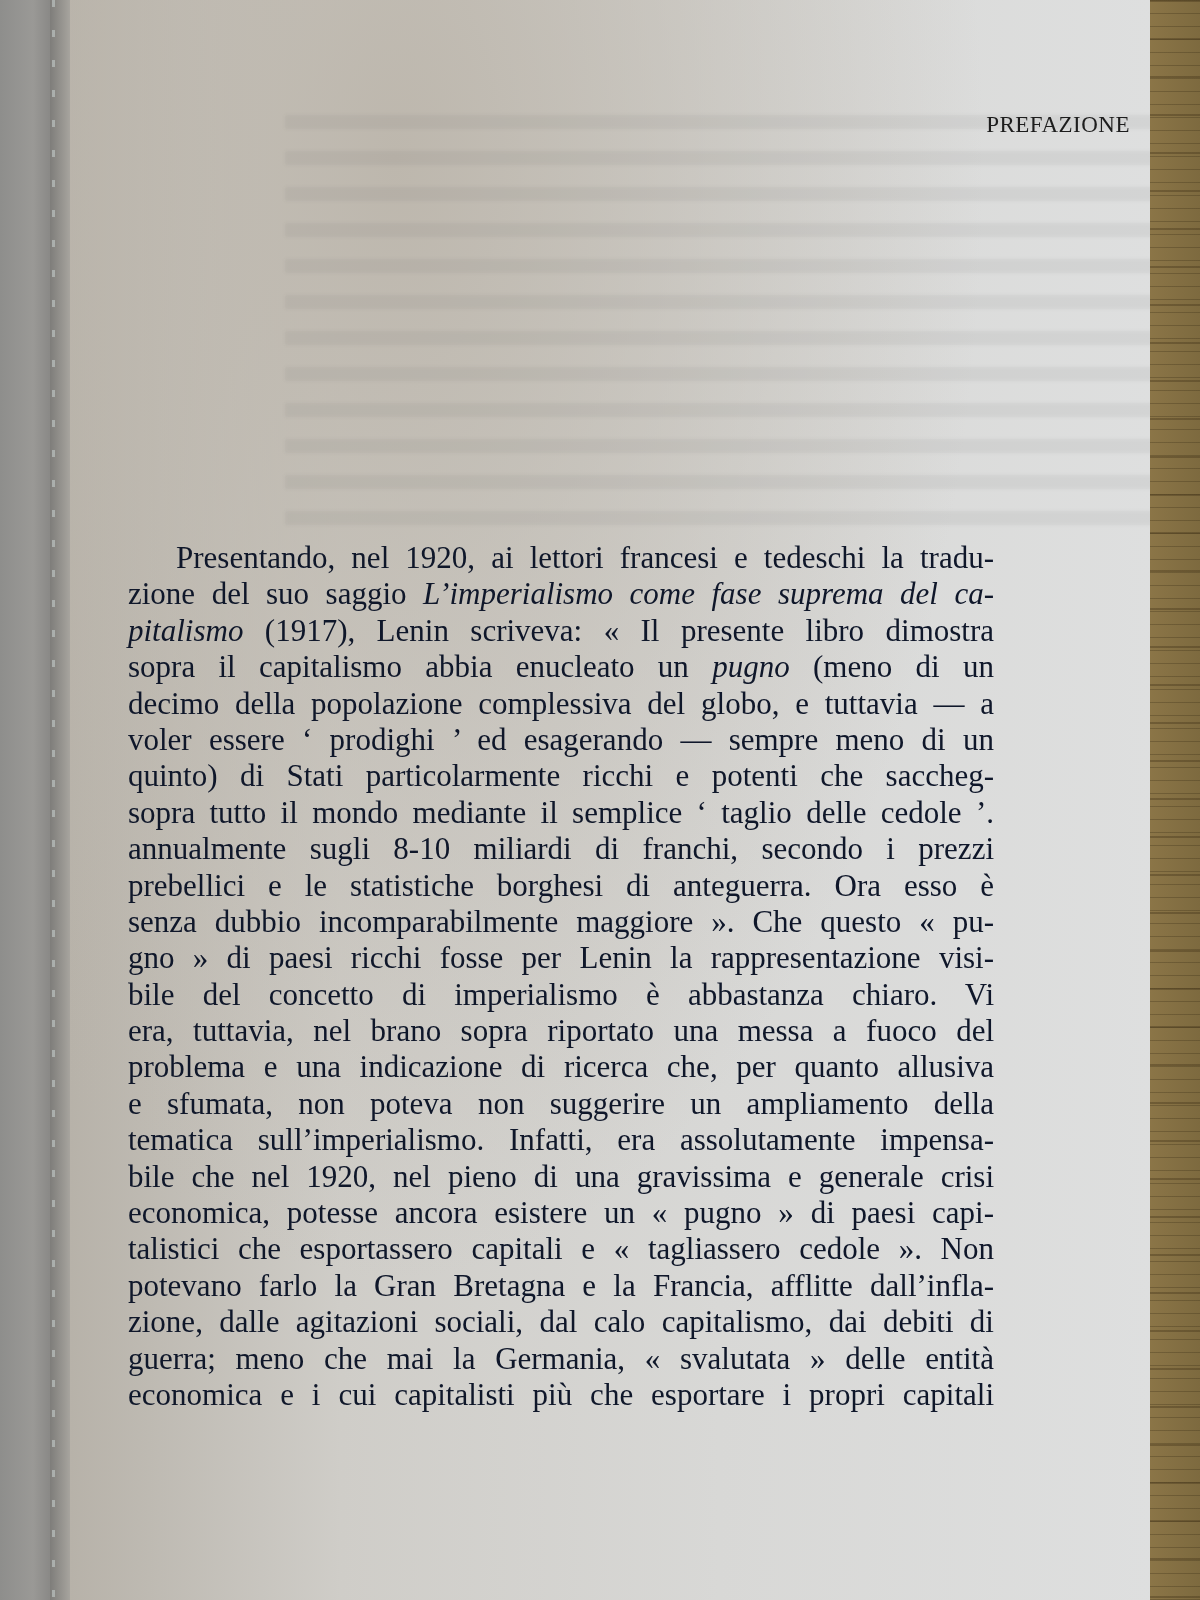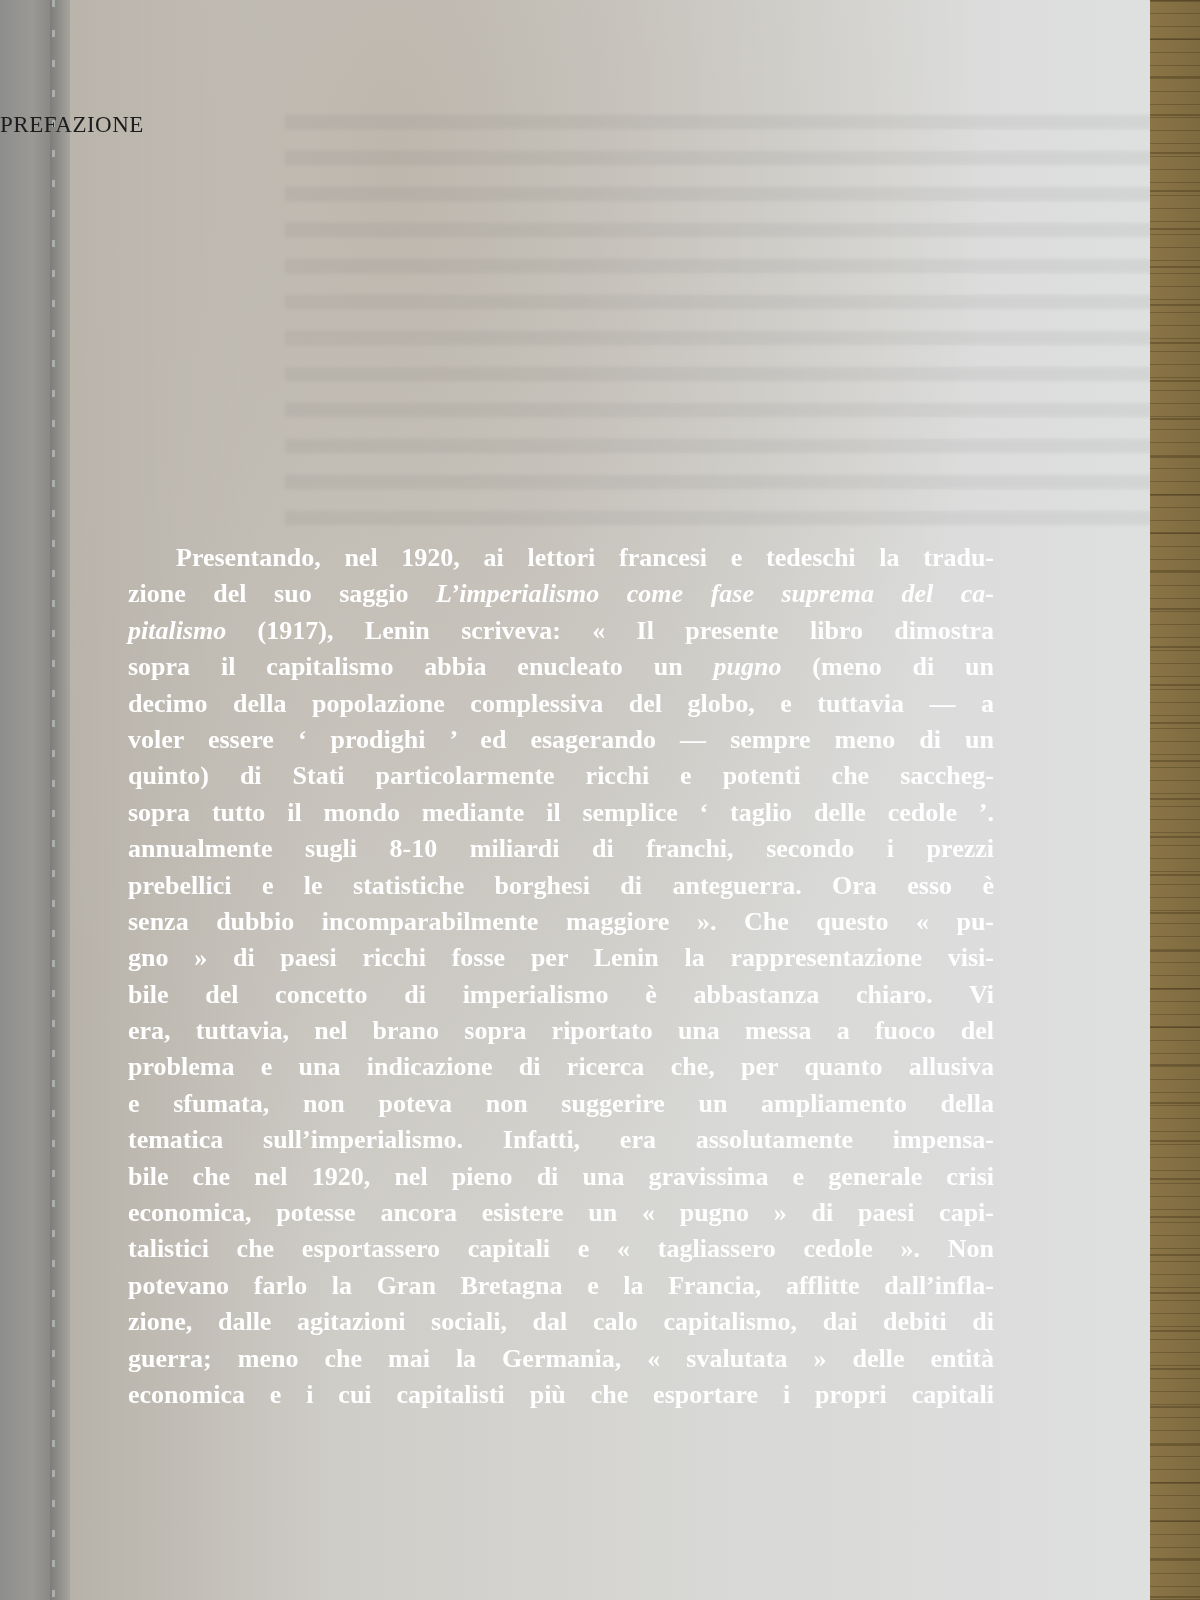--- a/index.html
+++ b/index.html
@@ -33,26 +33,26 @@
     background:
       radial-gradient(ellipse at 30% 10%, #bdb7ad 0%, rgba(0,0,0,0) 55%),
       linear-gradient(90deg, #b7b2a9 0%, #cfcdc8 25%, #d8d8d6 60%, #dedfdf 100%);
   }
   .show-through {
     position:absolute; left:215px; top:115px; width:880px; height:430px;
     background:repeating-linear-gradient(180deg, rgba(90,90,90,0.08) 0 14px, transparent 14px 36px);
     filter:blur(1.5px);
   }
   .title {
-    position:absolute; left:0; top:112px; width:1130px; text-align:left;
+    position:absolute; left:0; top:112px; width:1130px; text-align:right;
     font-size:23px; letter-spacing:0.5px; color:#1d1d1d;
   }
   .body-text {
     position:absolute; left:128px; top:540px; width:866px;
-    font-size:26px; line-height:36.4px; color:#ffffff;font-weight:bold;
+    font-size:31px; line-height:36.4px; color:#0f172a;
   }
   .line {
     display:block; white-space:nowrap; text-align:justify; text-align-last:justify;
     height:36.4px;
   }
   .indent { padding-left:48px; }
   i { font-style:italic; }
 </style>
 </head>
 <body>

